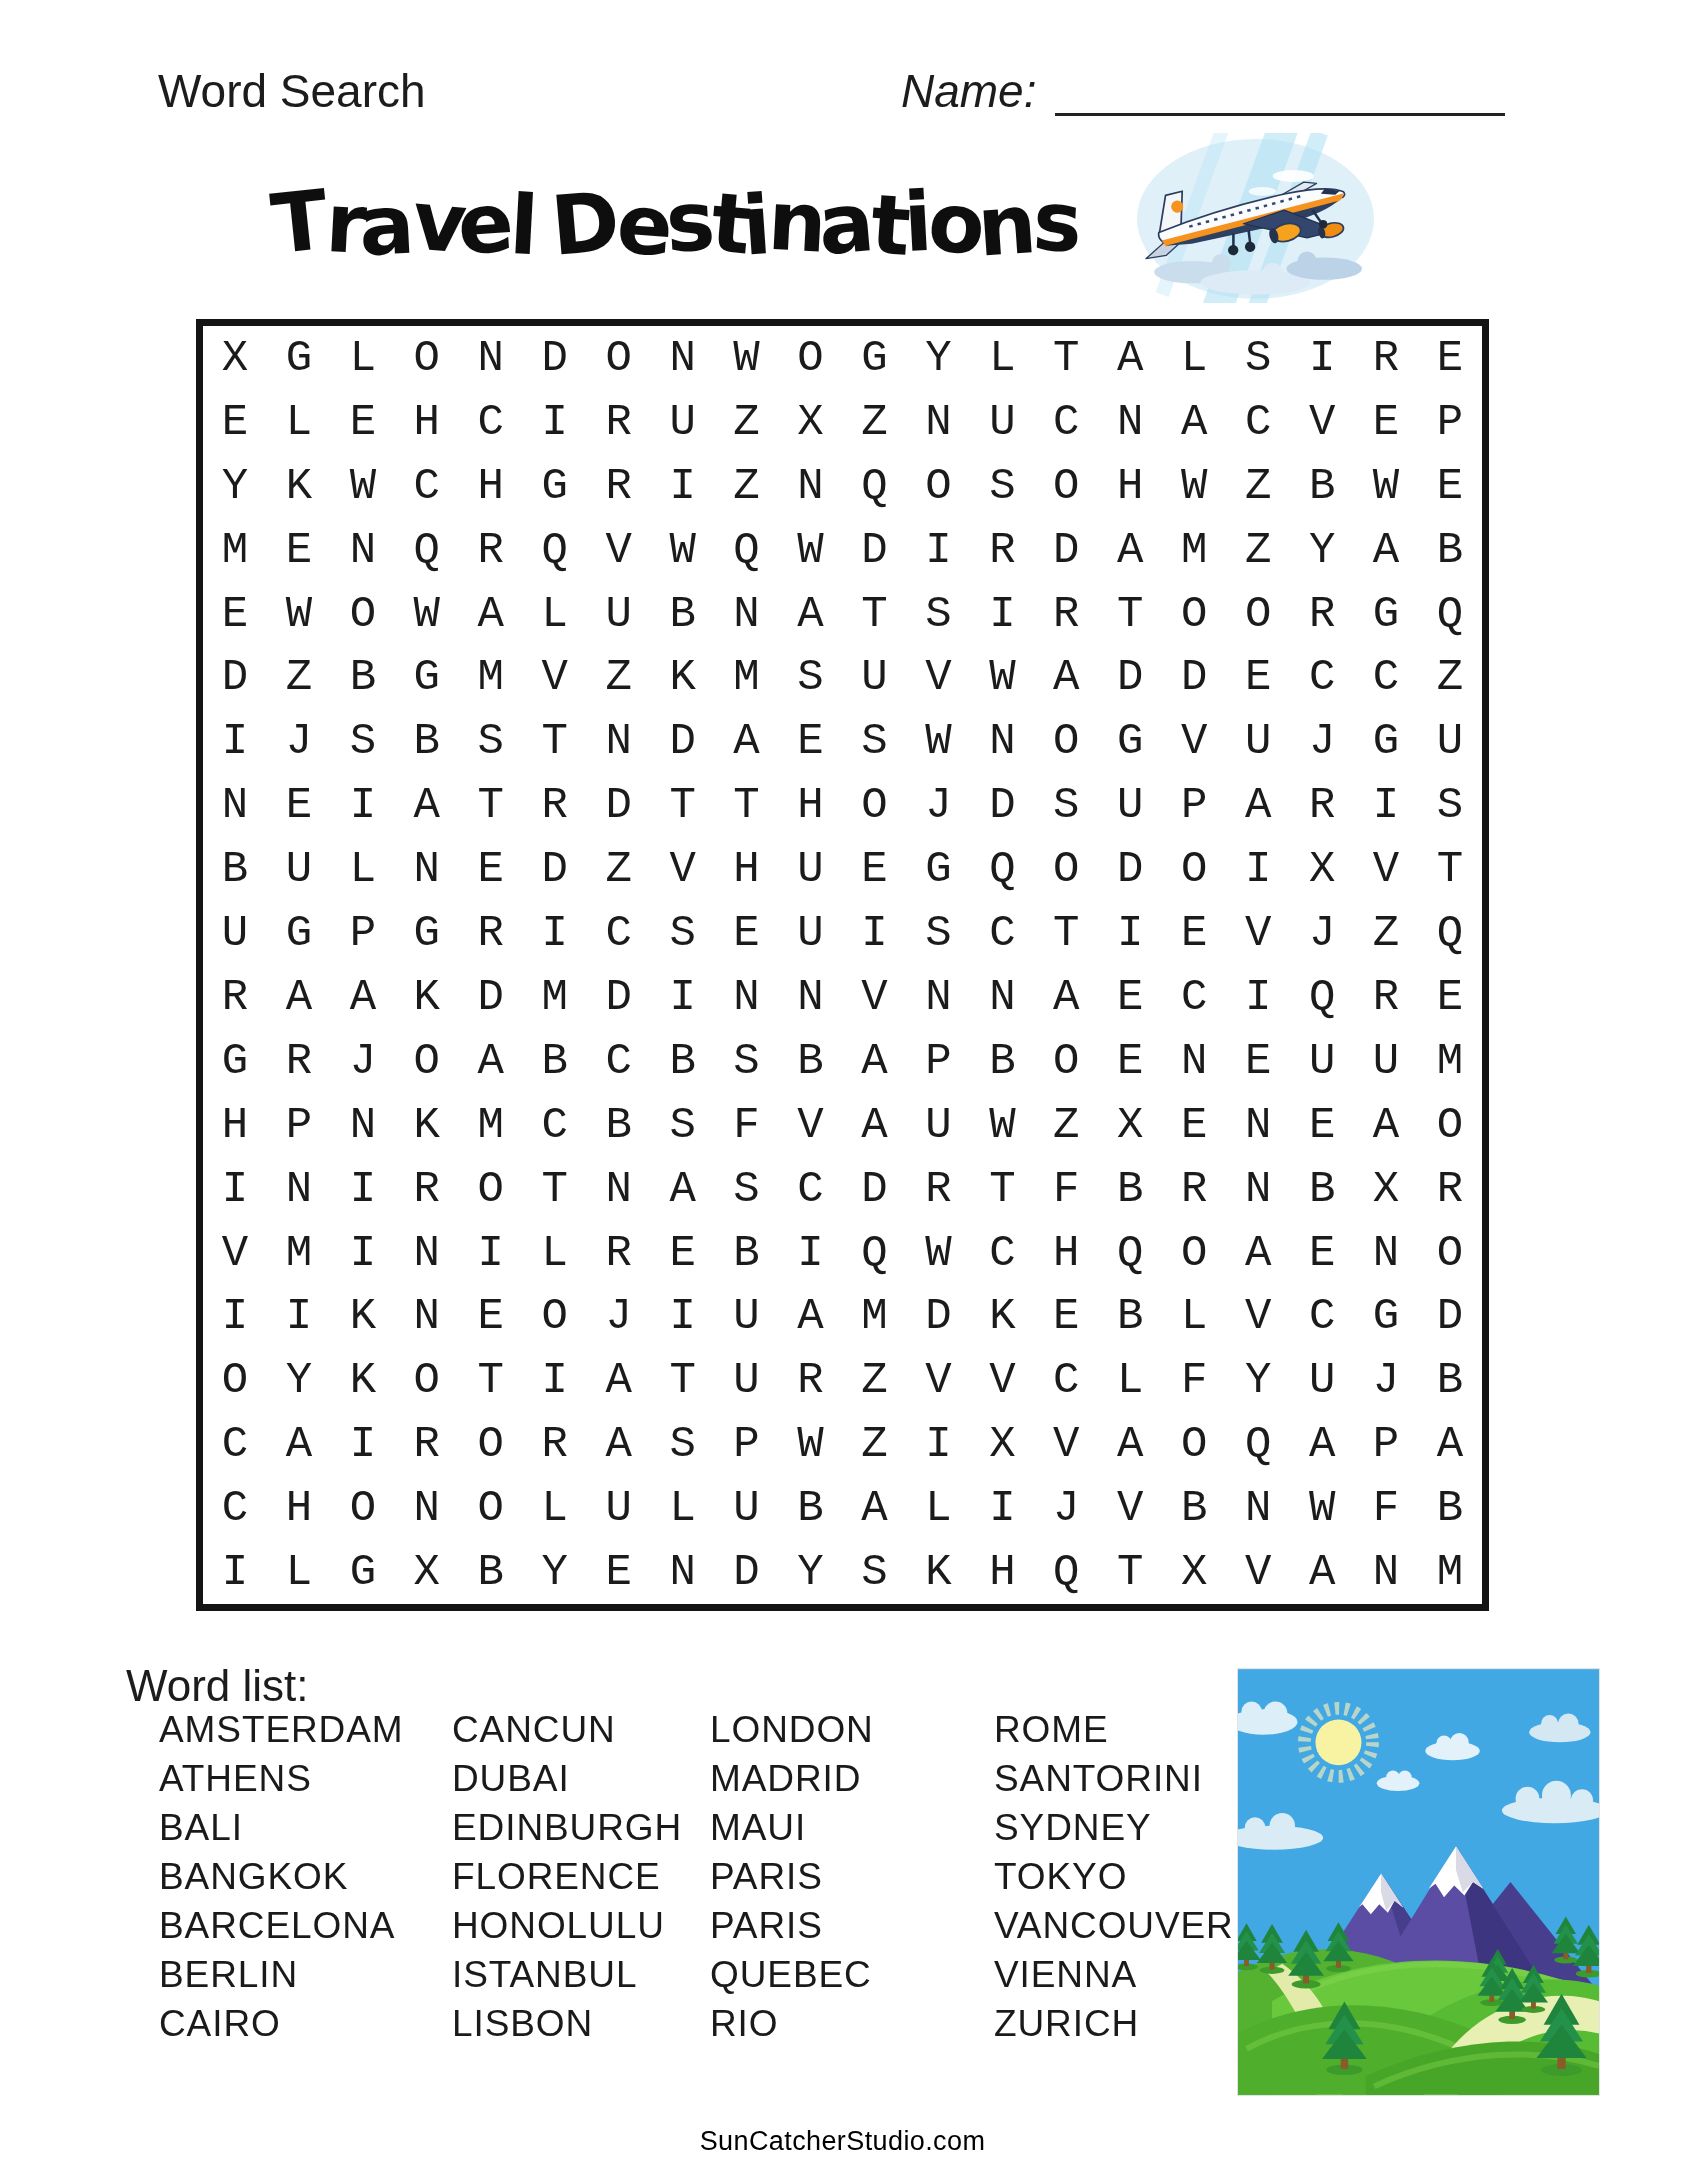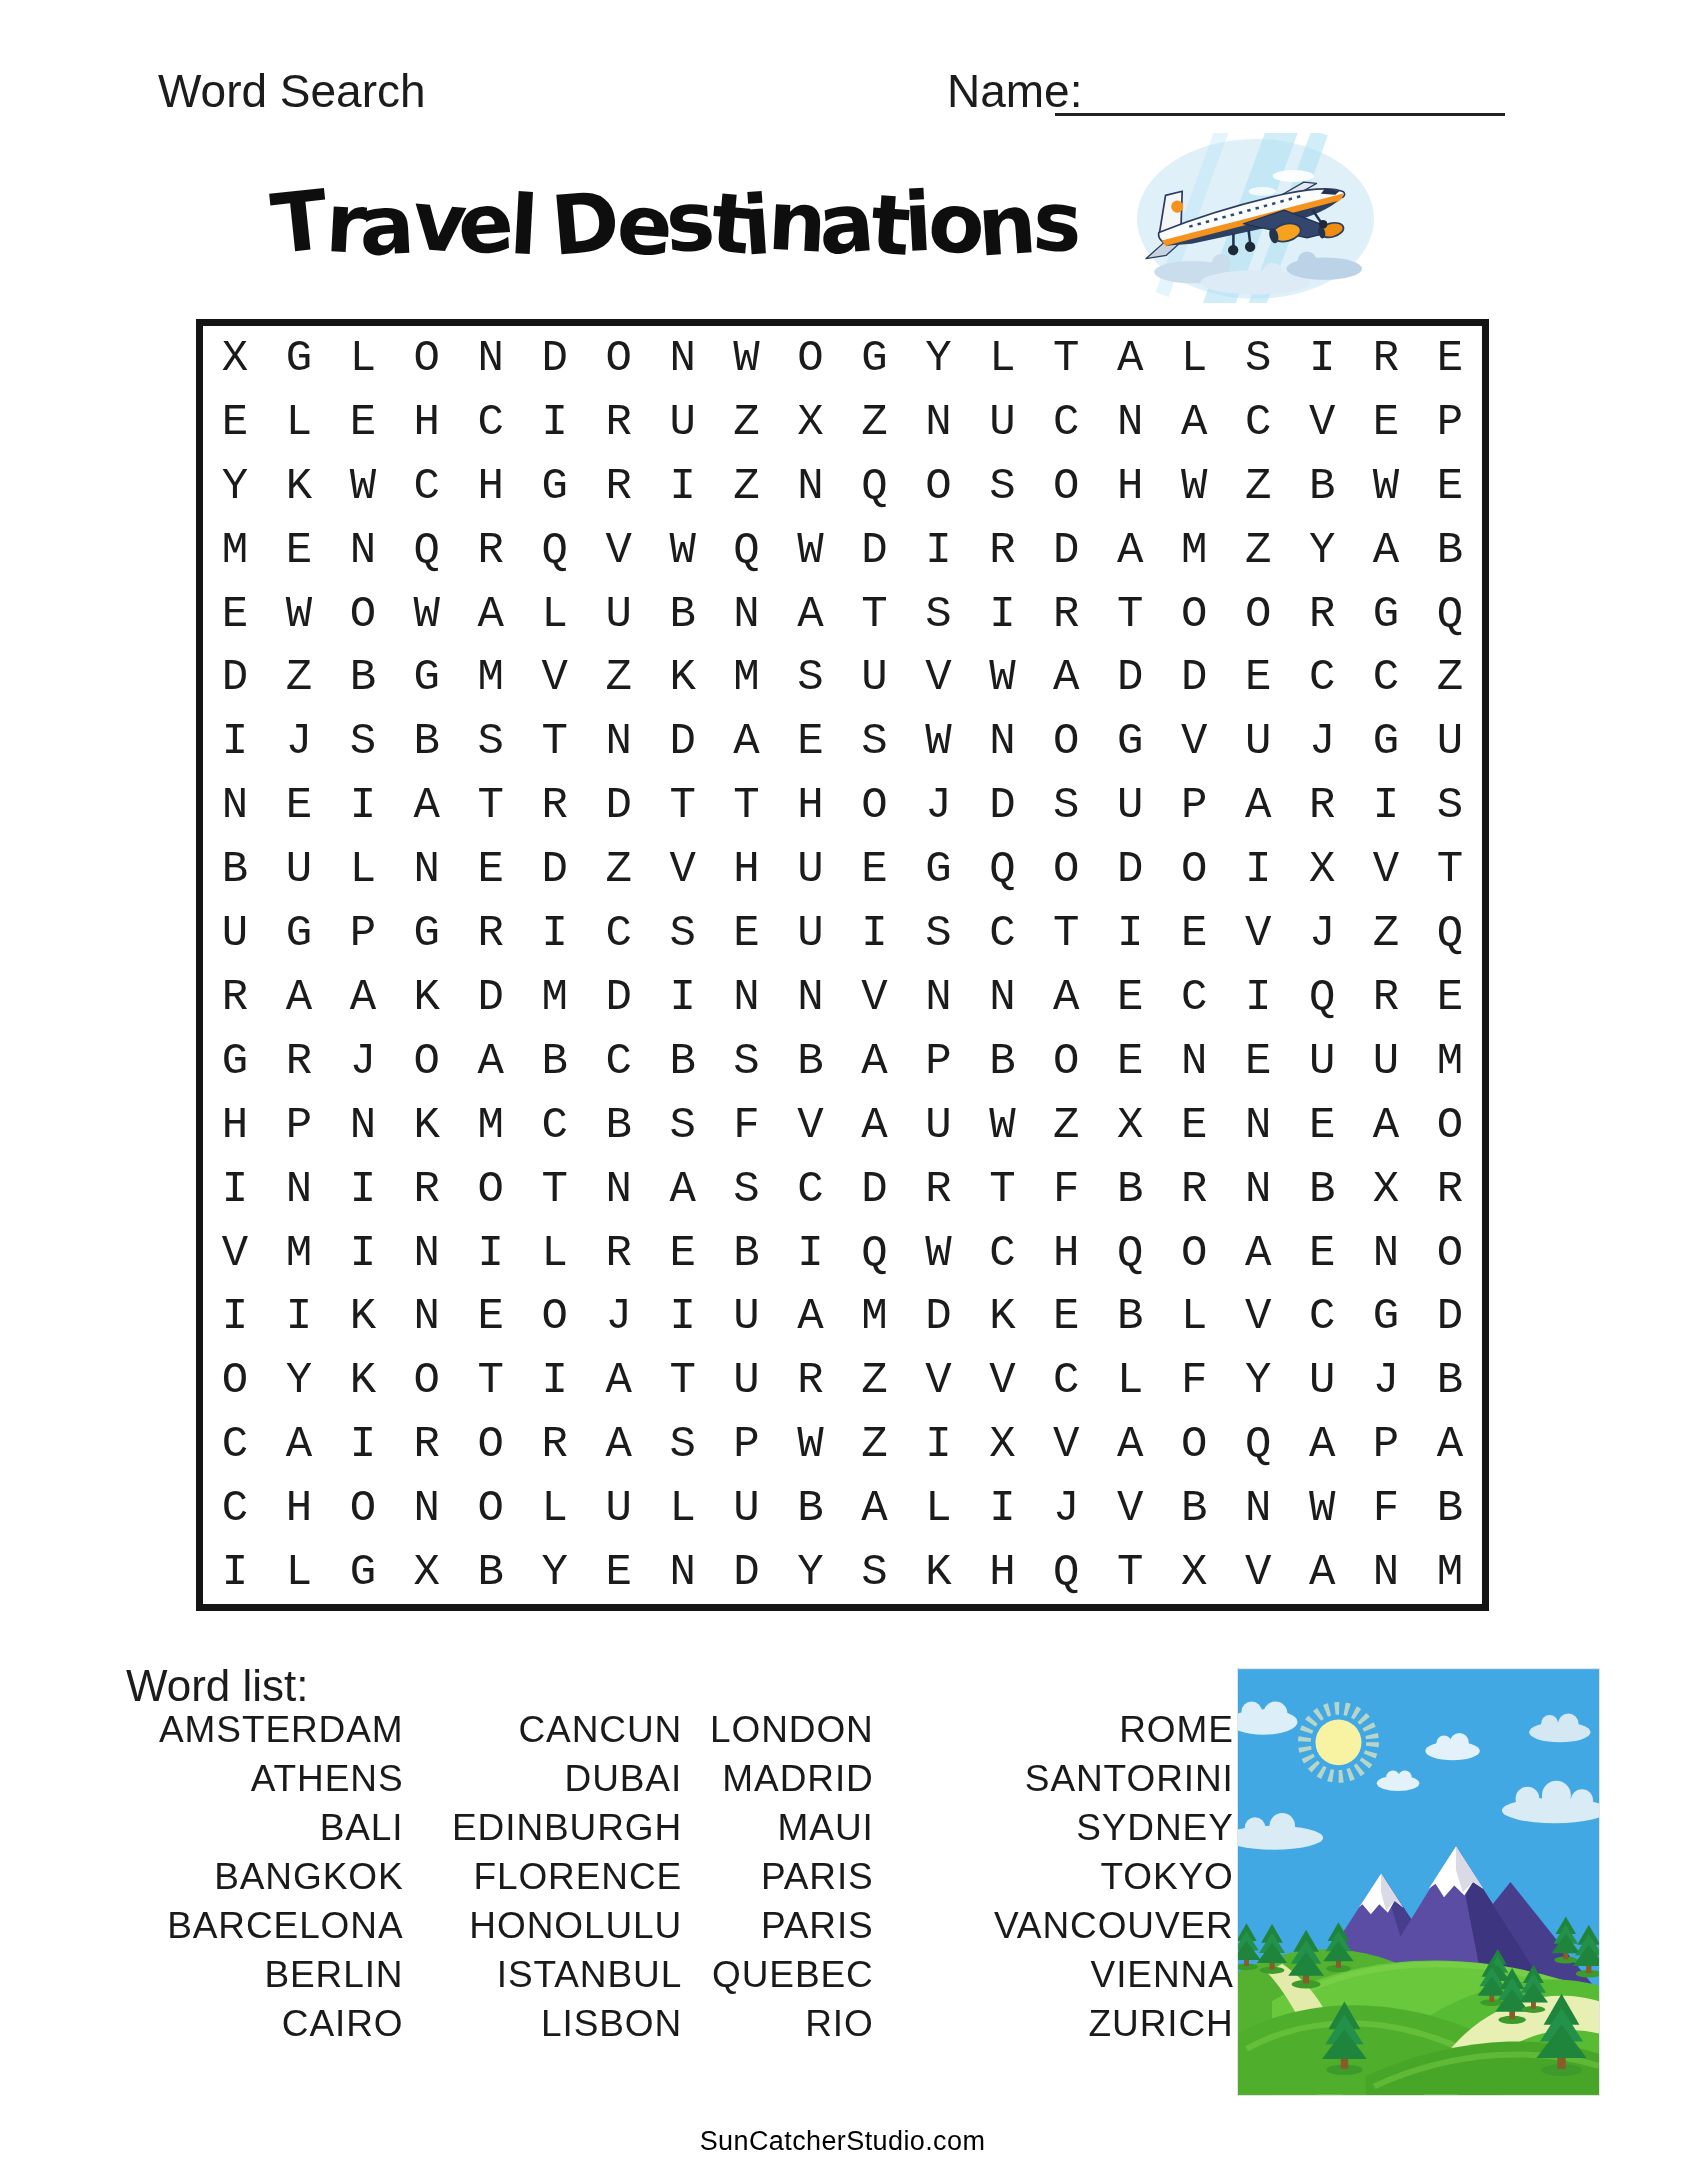--- a/index.html
+++ b/index.html
@@ -1,21 +1,21 @@
 <!DOCTYPE html>
 <html style="font-size:13.6px"><head>
 <meta charset="utf-8">
 <style>
   html,body{margin:0;padding:0;background:#888;}
   #page{position:relative;width:1685px;height:2181px;background:#ffffff;overflow:hidden;
         font-family:"Liberation Sans",sans-serif;color:#1a1a1a;}
 
   
   .kicker{position:absolute;left:158px;top:66px;font-size:46px;line-height:51px;color:#1c1c1c;}
-  .name-label{position:absolute;left:947px;top:66px;font-size:46px;line-height:51px;color:#1c1c1c;}
+  .name-label{position:absolute;left:901px;top:66px;font-size:46px;line-height:51px;color:#1c1c1c;font-style:italic;}
   .name-line{position:absolute;left:1055px;top:113px;width:450px;height:0;border-bottom:3.4px solid #222;}
 
   
   .title{position:absolute;left:277px;top:155px;width:801px;height:136px;
          font-family:"DejaVu Sans",sans-serif;font-weight:800;font-size:82px;color:#0e0e0e;
          display:flex;align-items:center;justify-content:flex-start;}
   .title .ch{display:inline-block;margin:0 -2.6px;transform-origin:50% 70%;}
   .title .sp{display:inline-block;width:25.6px;}
 
   
@@ -24,21 +24,21 @@
   
   .ws-grid{position:absolute;left:196px;top:319px;width:1293px;height:1292px;
            box-sizing:border-box;border:7.7px solid #141414;background:#fff;
            display:grid;grid-template-columns:repeat(20,1fr);grid-template-rows:repeat(20,1fr);}
   .ws-grid .cell{display:flex;align-items:center;justify-content:center;
            font-family:"Liberation Mono",monospace;font-size:44px;color:#1b1b1b;line-height:1;}
 
   
   .wl-label{position:absolute;left:126px;top:1661px;font-size:44px;color:#1c1c1c;}
   .wl-col{position:absolute;top:1705px;margin:0;padding:0;list-style:none;}
-  .wl-col li{height:49px;line-height:49px;font-size:37px;letter-spacing:0.9px;color:#1a1a1a;text-align:right;}
+  .wl-col li{height:49px;line-height:49px;font-size:37px;letter-spacing:0.9px;color:#1a1a1a;}
   #wl-col-1{left:159px;} #wl-col-2{left:452px;} #wl-col-3{left:710px;} #wl-col-4{left:994px;}
 
   
   .landscape{position:absolute;left:1237px;top:1668px;width:361px;height:426px;border:0.9px solid #e3e3e3;}
 
   
   .footer{position:absolute;left:0;top:2126px;width:100%;text-align:center;
           font-size:27px;color:#000000;letter-spacing:0.4px;}
 </style>
 </head>

